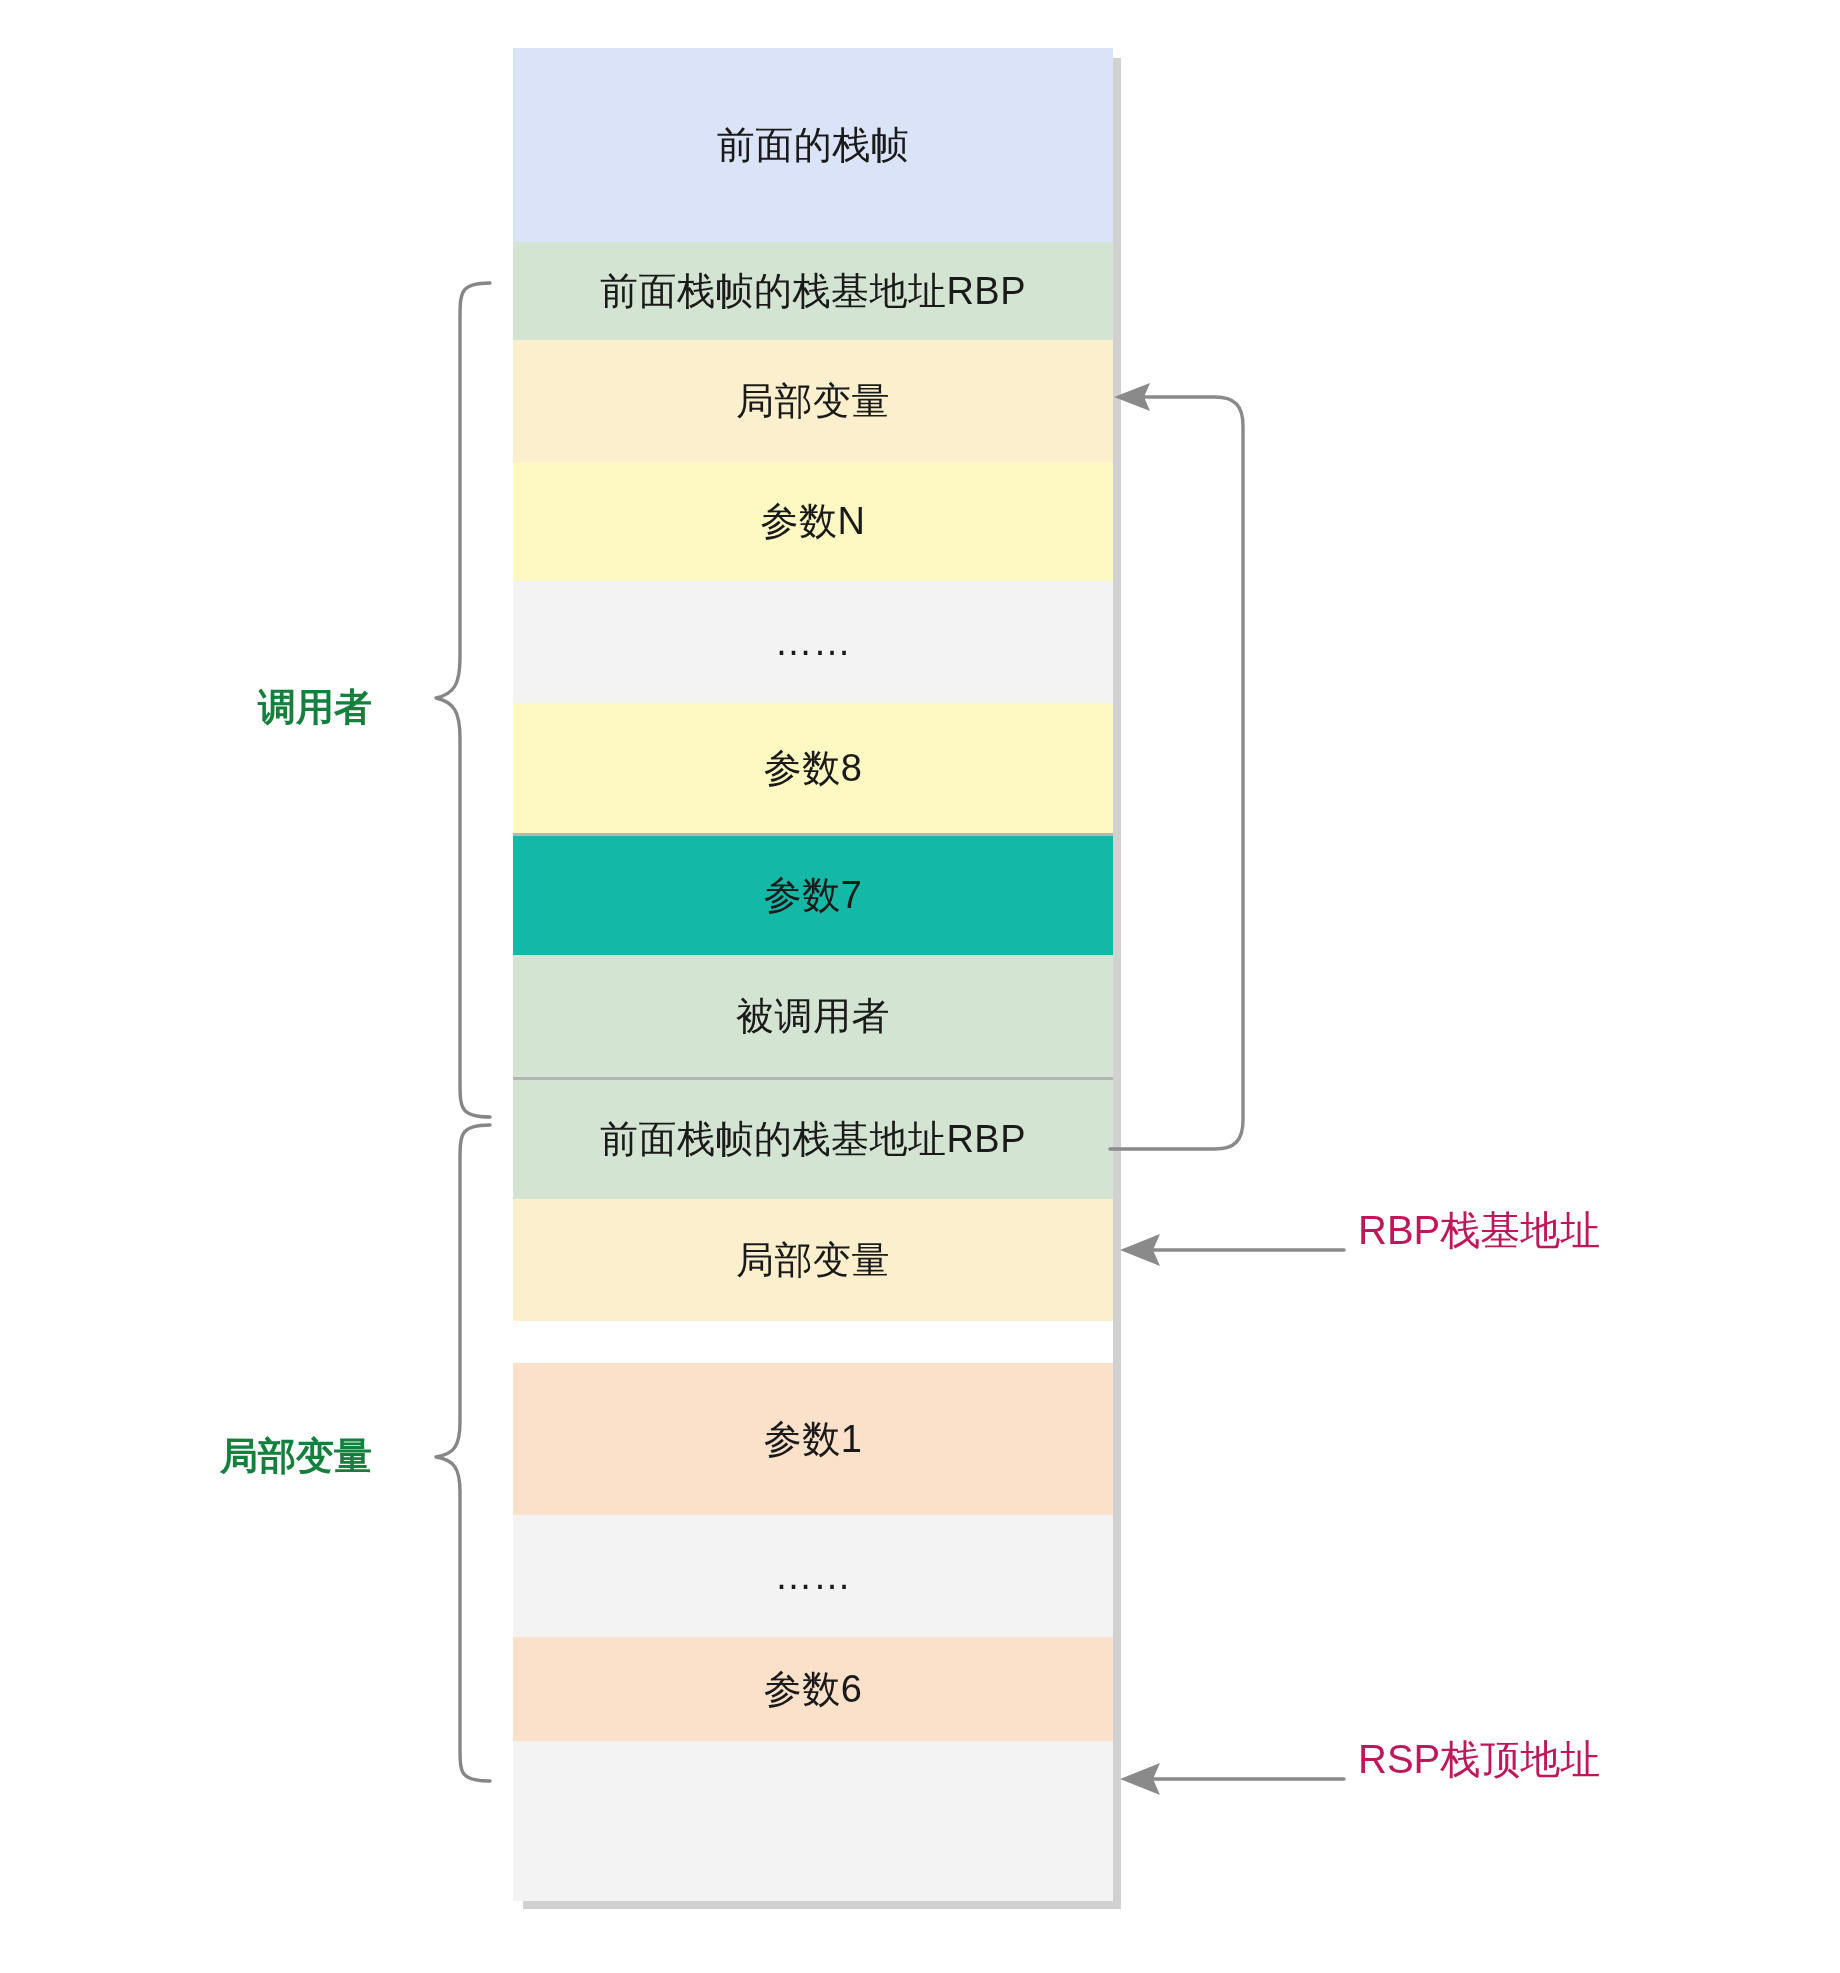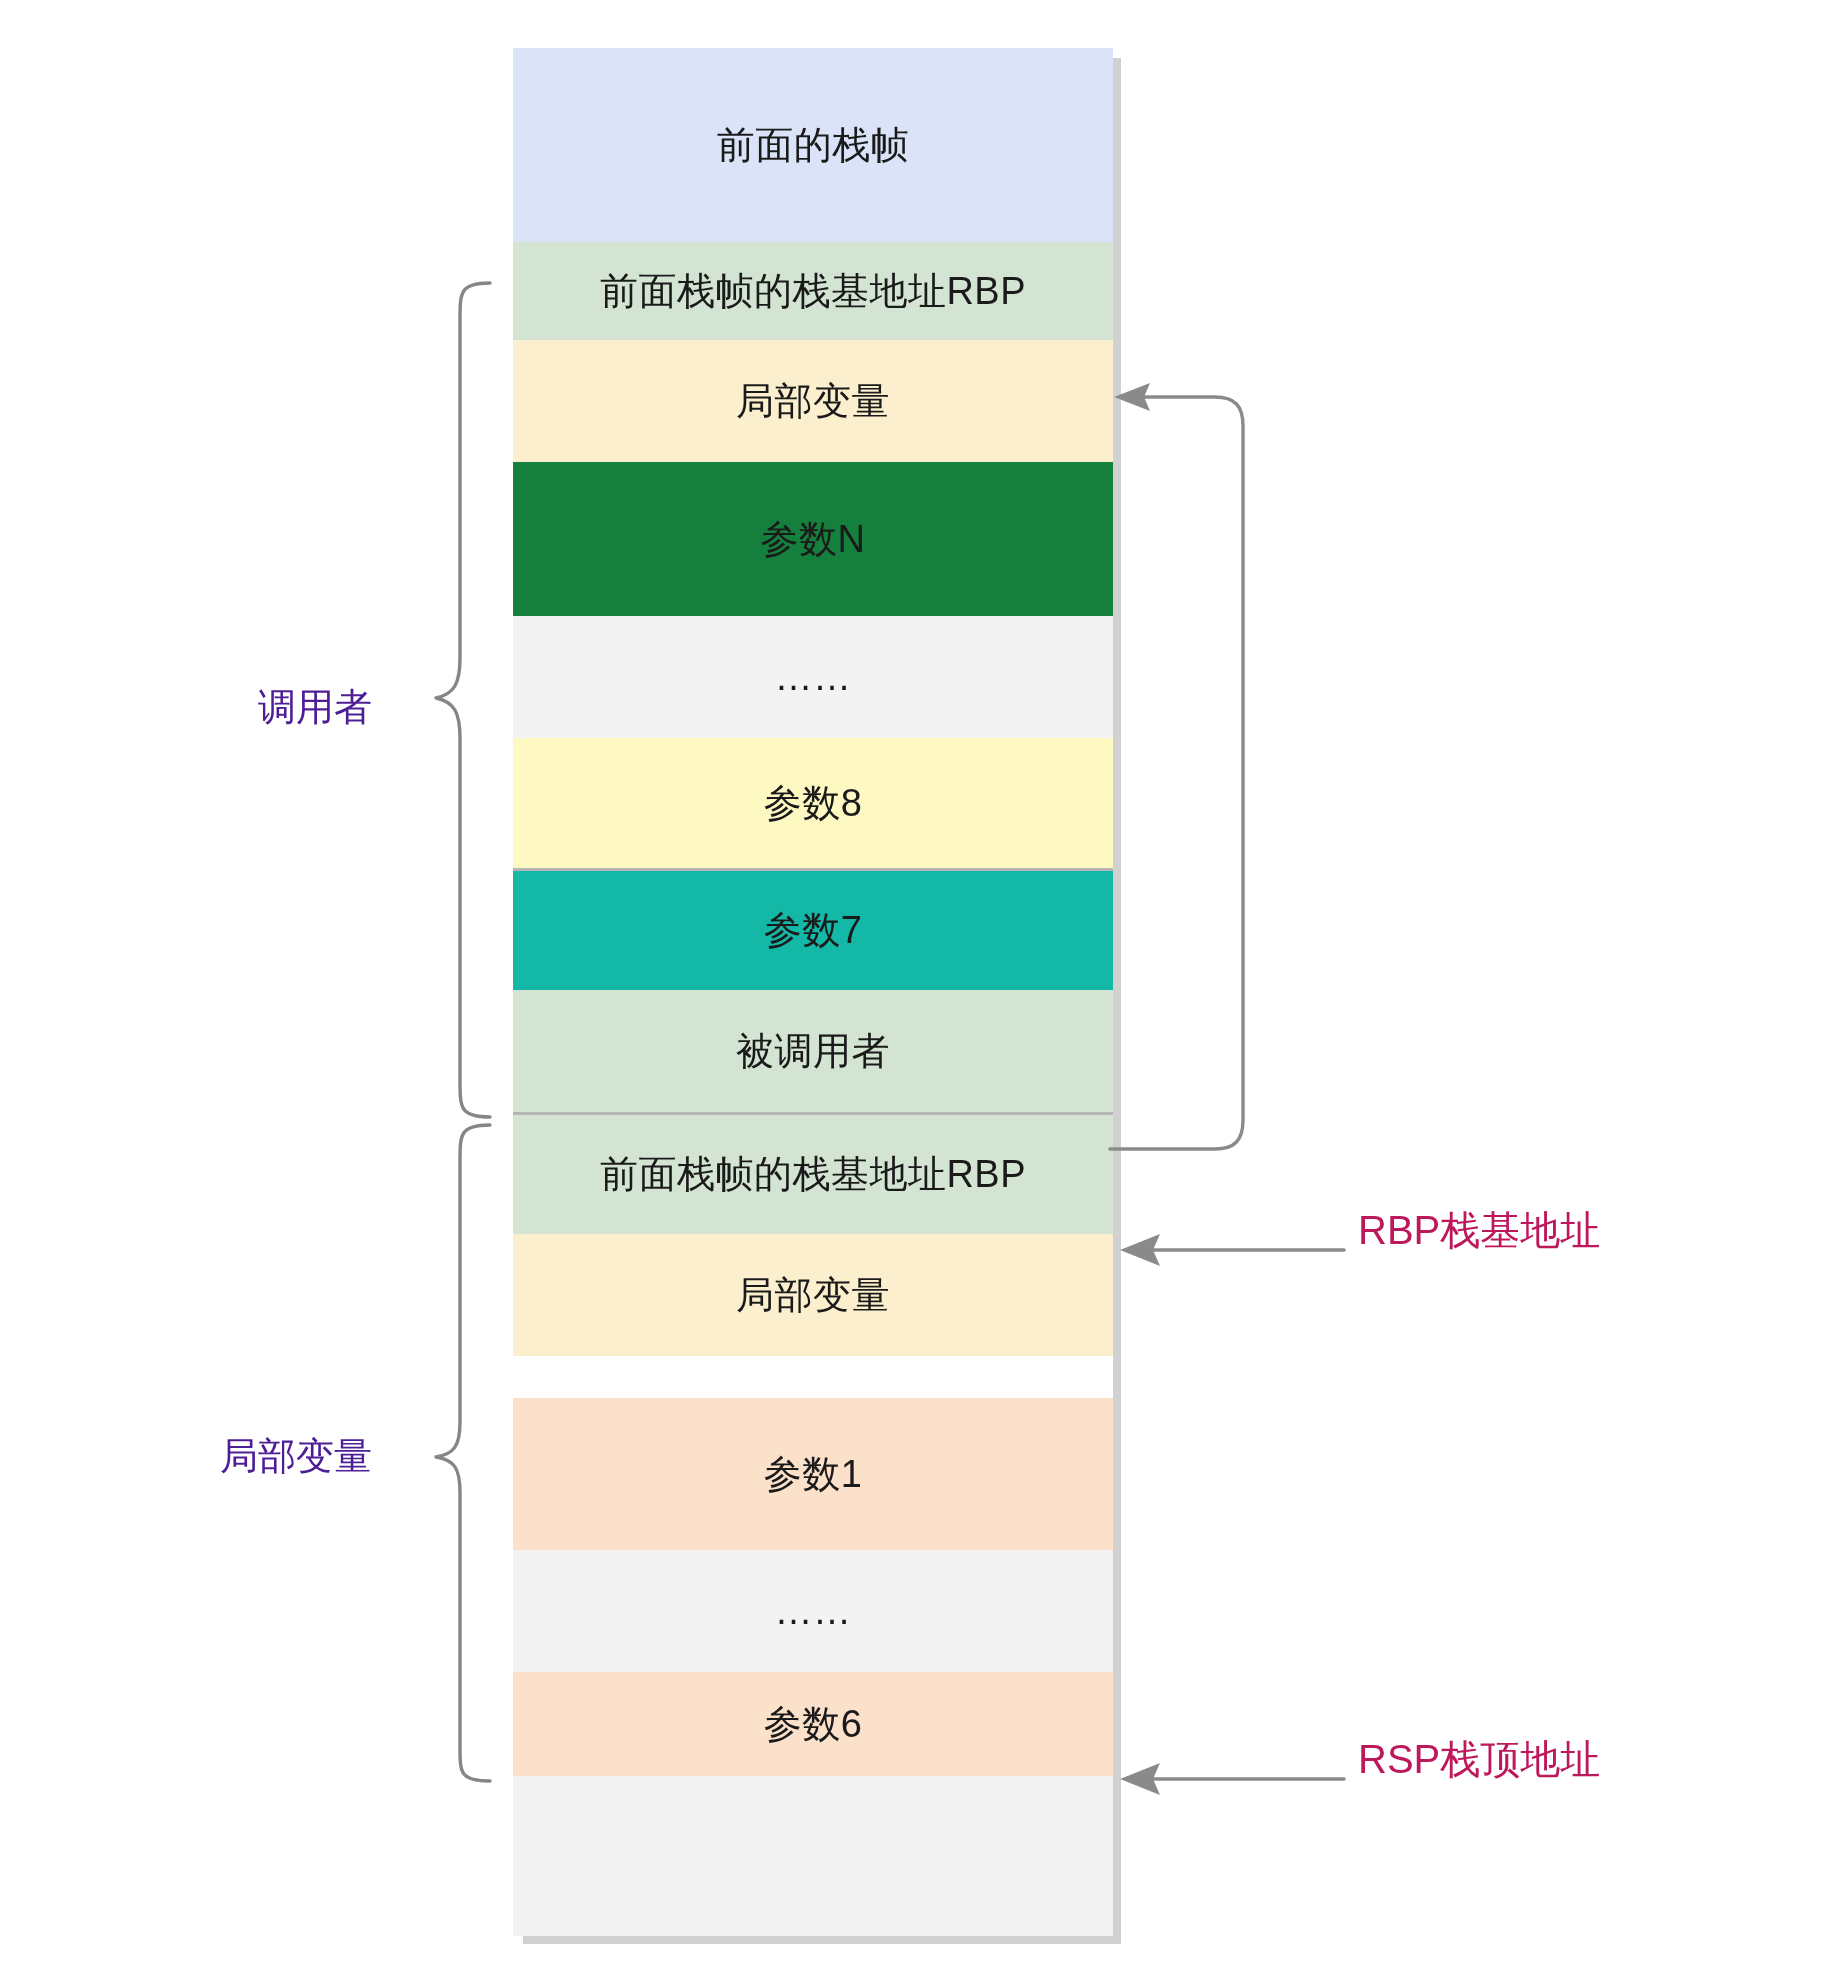--- a/index.html
+++ b/index.html
@@ -58,22 +58,23 @@
     stroke: #868686;
     stroke-width: 3.4;
     fill: none;
     stroke-linecap: round;
     stroke-linejoin: round;
   }
 
   .side-label {
     position: absolute;
     font-size: 38px;
-    color: #4c1d95;
+    color: #15803d;
     white-space: nowrap;
+    font-weight: bold;
   }
 
   
   .connector-svg {
     position: absolute;
     overflow: visible;
   }
   .conn-line {
     fill: none;
     stroke: #8a8a8a;
@@ -101,21 +102,21 @@
   <div class="stack-column" id="stack-column">
       <div class="stack-row" style="height: 194px; background: rgb(218, 227, 247);">
         <span class="row-label">前面的栈帧</span>
       </div>
       <div class="stack-row" style="height: 98px; background: rgb(211, 228, 210);">
         <span class="row-label">前面栈帧的栈基地址RBP</span>
       </div>
       <div class="stack-row" style="height: 122px; background: rgb(252, 239, 205);">
         <span class="row-label">局部变量</span>
       </div>
-      <div class="stack-row" style="height: 154px; background: #15803d;">
+      <div class="stack-row" style="height: 119px; background: #fef9c3;">
         <span class="row-label">参数N</span>
       </div>
       <div class="stack-row" style="height: 122px; background: rgb(243, 243, 243);">
         <span class="row-label">……</span>
       </div>
       <div class="stack-row" style="height: 130px; background: #fef9c3;">
         <span class="row-label">参数8</span>
       </div>
       <div class="stack-row divider-top" style="height: 122px; background: #14b8a6;">
         <span class="row-label">参数7</span>

